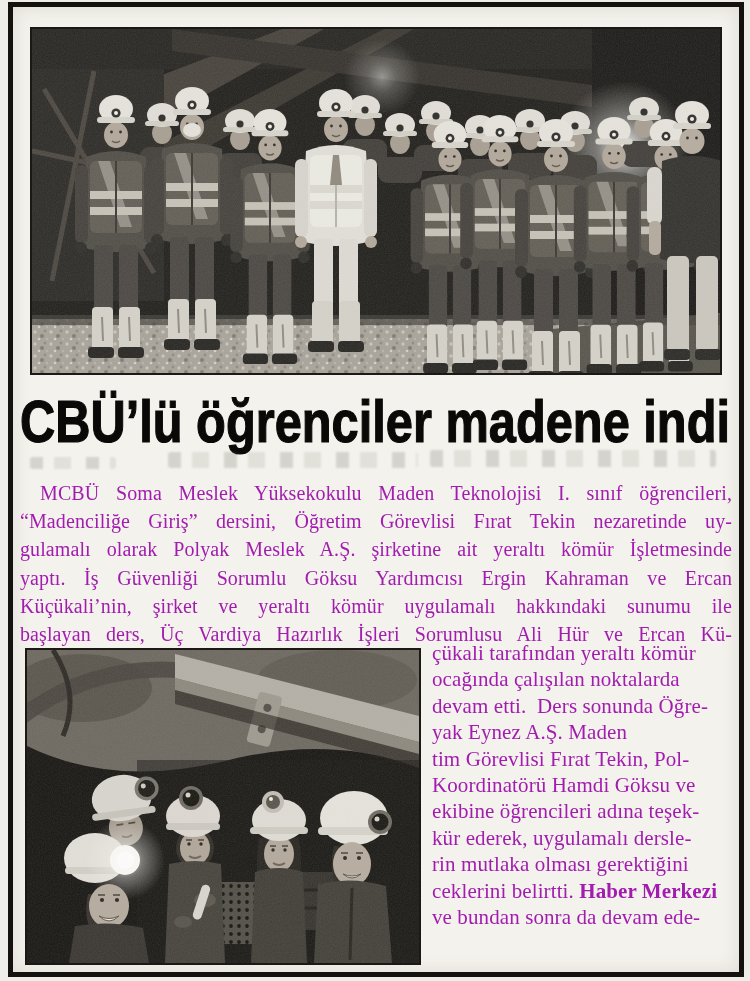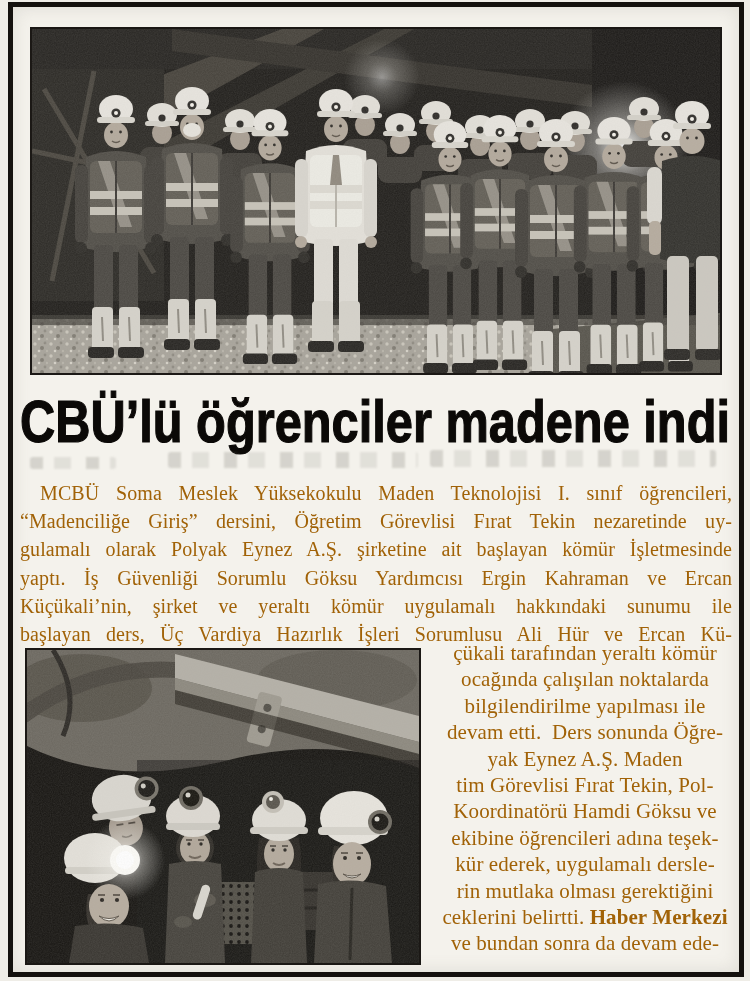--- a/index.html
+++ b/index.html
@@ -1,34 +1,34 @@
 <!DOCTYPE html>
 <html lang="tr"><head>
 <meta charset="utf-8">
 <style>
   html,body{margin:0;padding:0;background:#e6e4de;}
   .page{position:relative;width:750px;height:981px;background:#efede7;overflow:hidden;
-        font-family:"Liberation Serif",serif;color:#a16207;}
+        font-family:"Liberation Serif",serif;color:#a21caf;}
   .frame{position:absolute;left:8px;top:2px;width:726px;height:965px;
          border:5px solid #14110e;background:#f4f2ec;box-shadow:inset 0 0 18px rgba(120,115,105,.18);}
   .photo{position:absolute;border:2px solid #1b1815;background:#1d1b18;overflow:hidden;}
   #photoTop{left:30px;top:27px;width:688px;height:344px;}
   #photoBottom{left:25px;top:648px;width:392px;height:313px;}
   .photo svg{display:block;}
   .headline{position:absolute;left:18px;top:389px;width:716px;height:66px;}
   .smudge{position:absolute;opacity:.38;filter:blur(1.3px);border-radius:3px;
     background:repeating-linear-gradient(90deg,rgba(108,106,98,.6) 0 13px,transparent 13px 24px,
       rgba(108,106,98,.35) 24px 41px,transparent 41px 56px);}
   .para{position:absolute;left:20px;top:479px;width:712px;font-size:20px;line-height:28.2px;
         letter-spacing:.1px;}
   .para .jline{text-align:justify;text-align-last:justify;height:28.2px;}
   .para .indent{text-indent:20px;}
   .col{position:absolute;left:432px;top:640px;width:306px;font-size:21px;line-height:26.4px;
        letter-spacing:.1px;}
-  .col .cline{white-space:pre;height:26.4px;text-align:center;}
+  .col .cline{white-space:pre;height:26.4px;}
   .col .bold{font-weight:bold;}
 </style>
 </head>
 <body>
 
 <div class="page">
 
   <div class="frame"></div>
 
   <div class="photo" id="photoTop">
@@ -189,21 +189,21 @@
     <text x="2" y="53" font-family="'Liberation Sans',sans-serif" font-size="60" font-weight="bold" fill="#0b0907" stroke="#0b0907" stroke-width="1.2" textLength="710" lengthAdjust="spacingAndGlyphs">CBÜ’lü öğrenciler madene indi</text>
   </svg>
 
   <div class="smudge" style="left:30px;top:457px;width:86px;height:12px;"></div>
   <div class="smudge" style="left:168px;top:452px;width:250px;height:16px;"></div>
   <div class="smudge" style="left:430px;top:450px;width:286px;height:17px;"></div>
 
   <div class="para">
     <div class="jline indent">MCBÜ Soma Meslek Yüksekokulu Maden Teknolojisi I. sınıf öğrencileri,</div>
     <div class="jline">“Madenciliğe Giriş” dersini, Öğretim Görevlisi Fırat Tekin nezaretinde uy-</div>
-    <div class="jline">gulamalı olarak Polyak Eynez A.Ş. şirketine ait başlayan kömür İşletmesinde</div>
+    <div class="jline">gulamalı olarak Polyak Meslek A.Ş. şirketine ait yeraltı kömür İşletmesinde</div>
     <div class="jline">yaptı. İş Güvenliği Sorumlu Göksu Yardımcısı Ergin Kahraman ve Ercan</div>
     <div class="jline">Küçükali’nin, şirket ve yeraltı kömür uygulamalı hakkındaki sunumu ile</div>
     <div class="jline">başlayan ders, Üç Vardiya Hazırlık İşleri Sorumlusu Ali Hür ve Ercan Kü-</div>
   </div>
 
   <div class="photo" id="photoBottom">
     <svg width="392" height="313" viewBox="0 0 392 313">
       <defs>
         <radialGradient id="glareB">
           <stop offset="0" stop-color="#ffffff" stop-opacity=".95"></stop>
@@ -317,21 +317,20 @@
         <path d="M-34,34 Q0,28 34,36 L40,71 H-40 Z" fill="#37342f"></path>
       </g>
 
       <rect width="392" height="313" filter="url(#noiseB)"></rect>
     </svg>
   </div>
 
   <div class="col">
     <div class="cline">çükali tarafından yeraltı kömür</div>
     <div class="cline">ocağında çalışılan noktalarda</div>
-    <div class="cline">bilgilendirilme yapılması ile</div>
     <div class="cline">devam etti.  Ders sonunda Öğre-</div>
     <div class="cline">yak Eynez A.Ş. Maden</div>
     <div class="cline">tim Görevlisi Fırat Tekin, Pol-</div>
     <div class="cline">Koordinatörü Hamdi Göksu ve</div>
     <div class="cline">ekibine öğrencileri adına teşek-</div>
     <div class="cline">kür ederek, uygulamalı dersle-</div>
     <div class="cline">rin mutlaka olması gerektiğini</div>
     <div class="cline"><span>ceklerini belirtti. </span><span class="bold">Haber Merkezi</span></div>
     <div class="cline">ve bundan sonra da devam ede-</div>
   </div>

